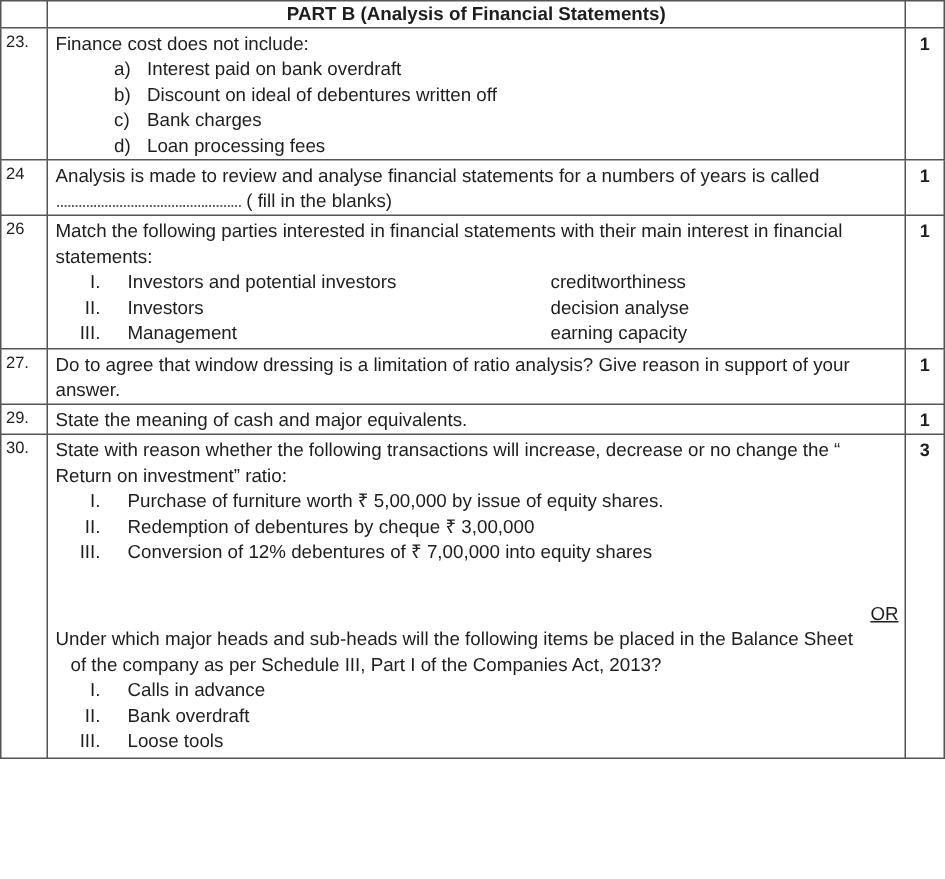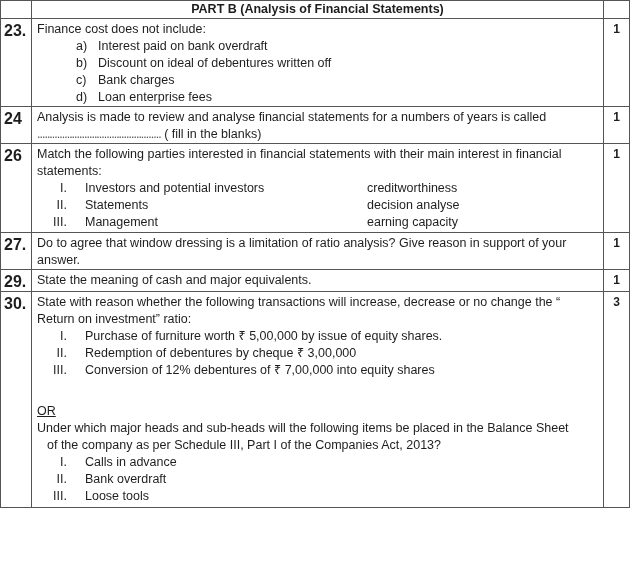--- a/index.html
+++ b/index.html
@@ -1,33 +1,33 @@
 <!DOCTYPE html>
 <html><head>
 <meta charset="utf-8">
 <style>
   html, body { margin:0; padding:0; background:#ffffff; }
   body { width:630px; height:586px; overflow:hidden; position:relative;
          font-family:"Liberation Sans", sans-serif; color:#1e1e1e; font-size:12.5px; }
   .sheet { position:absolute; left:0; top:0; width:630px; height:548px; }
   table { border-collapse:collapse; width:630px; table-layout:fixed; }
   td { border:1.5px solid #555; vertical-align:top; padding:0; }
-  .qno { width:31px; font-weight:bold; padding:3px 0 0 3px; font-size:16px; box-sizing:border-box; }
+  .qno { width:31px; font-weight:normal; padding:3px 0 0 3px; font-size:11px; box-sizing:border-box; }
   .qbody { width:573px; padding:2px 4px 0 5px; box-sizing:border-box; line-height:17px;margin-top:30px; }
   .marks { width:26px; text-align:center; font-weight:bold; padding-top:3px; font-size:12px; box-sizing:border-box; }
   .hdr td { height:17px; }
   .hdr .title { text-align:center; font-weight:bold; font-size:12.5px; line-height:17px; }
   .opt { display:flex; line-height:17px; }
   .opt .lbl { display:inline-block; }
   .alpha .lbl { width:22px; margin-left:39px; }
   .roman .lbl { width:30px; text-align:right; margin-right:18px; }
   .match { display:flex; }
   .match .left { width:330px; display:flex; }
   .match .right { flex:1; }
-  .or { text-align:left; margin-top:14px; line-height:17px;text-decoration:underline; }
+  .or { text-align:right; margin-top:14px; line-height:17px;text-decoration:underline; }
   .indent { padding-left:10px; }
   .blank { letter-spacing:-1px; color:#555; }
 </style>
 </head>
 <body>
 
 <div class="sheet">
 <table>
   <tbody>
         <tr class="hdr">
@@ -47,21 +47,21 @@
       <div class="opt alpha">
               <span class="lbl">b)</span>
               <span>Discount on ideal of debentures written off</span>
             </div>
       <div class="opt alpha">
               <span class="lbl">c)</span>
               <span>Bank charges</span>
             </div>
       <div class="opt alpha">
               <span class="lbl">d)</span>
-              <span>Loan enterprise fees</span>
+              <span>Loan processing fees</span>
             </div>
     </td>
     <td class="marks">1</td>
   </tr>
 
   <tr style="height:35px">
     <td class="qno">24</td>
     <td class="qbody">
       <div>Analysis is made to review and analyse financial statements for a numbers of years is called</div>
       <div><span class="blank">..................................................</span><span> ( fill in the blanks)</span></div>
@@ -77,21 +77,21 @@
       <div class="match">
         <div class="left opt roman">
                 <span class="lbl">I.</span>
                 <span>Investors and potential investors</span>
               </div>
         <div class="right">creditworthiness</div>
       </div>
       <div class="match">
         <div class="left opt roman">
                 <span class="lbl">II.</span>
-                <span>Statements</span>
+                <span>Investors</span>
               </div>
         <div class="right">decision analyse</div>
       </div>
       <div class="match">
         <div class="left opt roman">
                 <span class="lbl">III.</span>
                 <span>Management</span>
               </div>
         <div class="right">earning capacity</div>
       </div>

